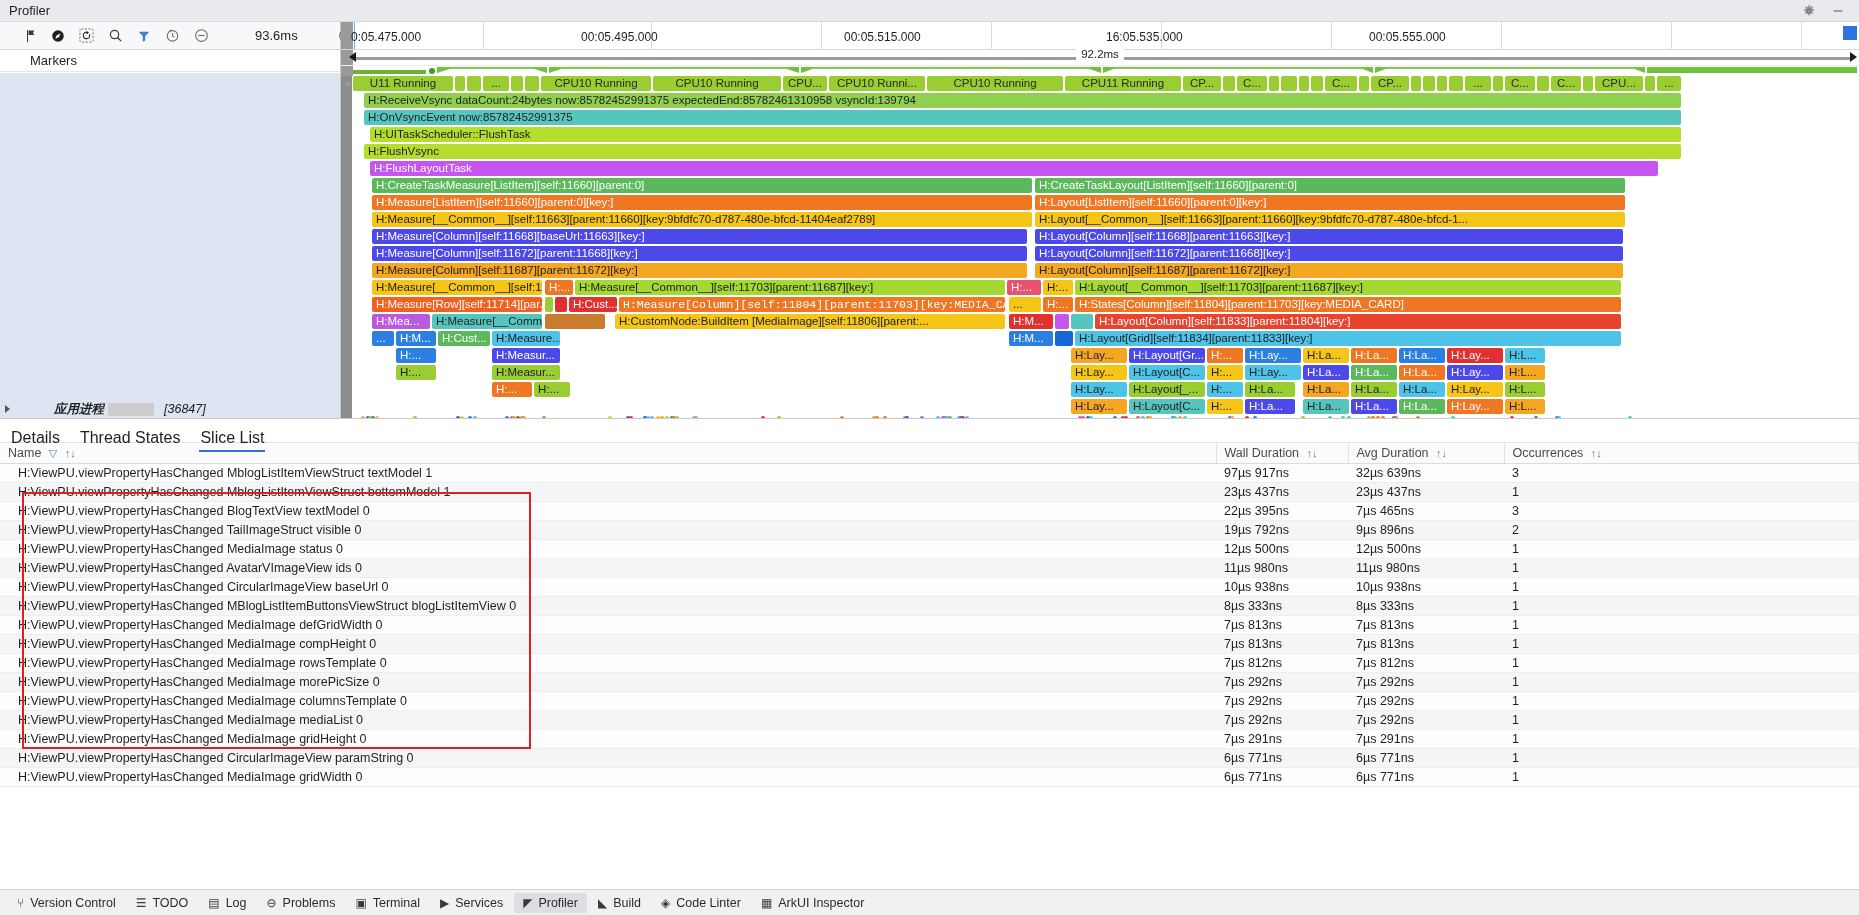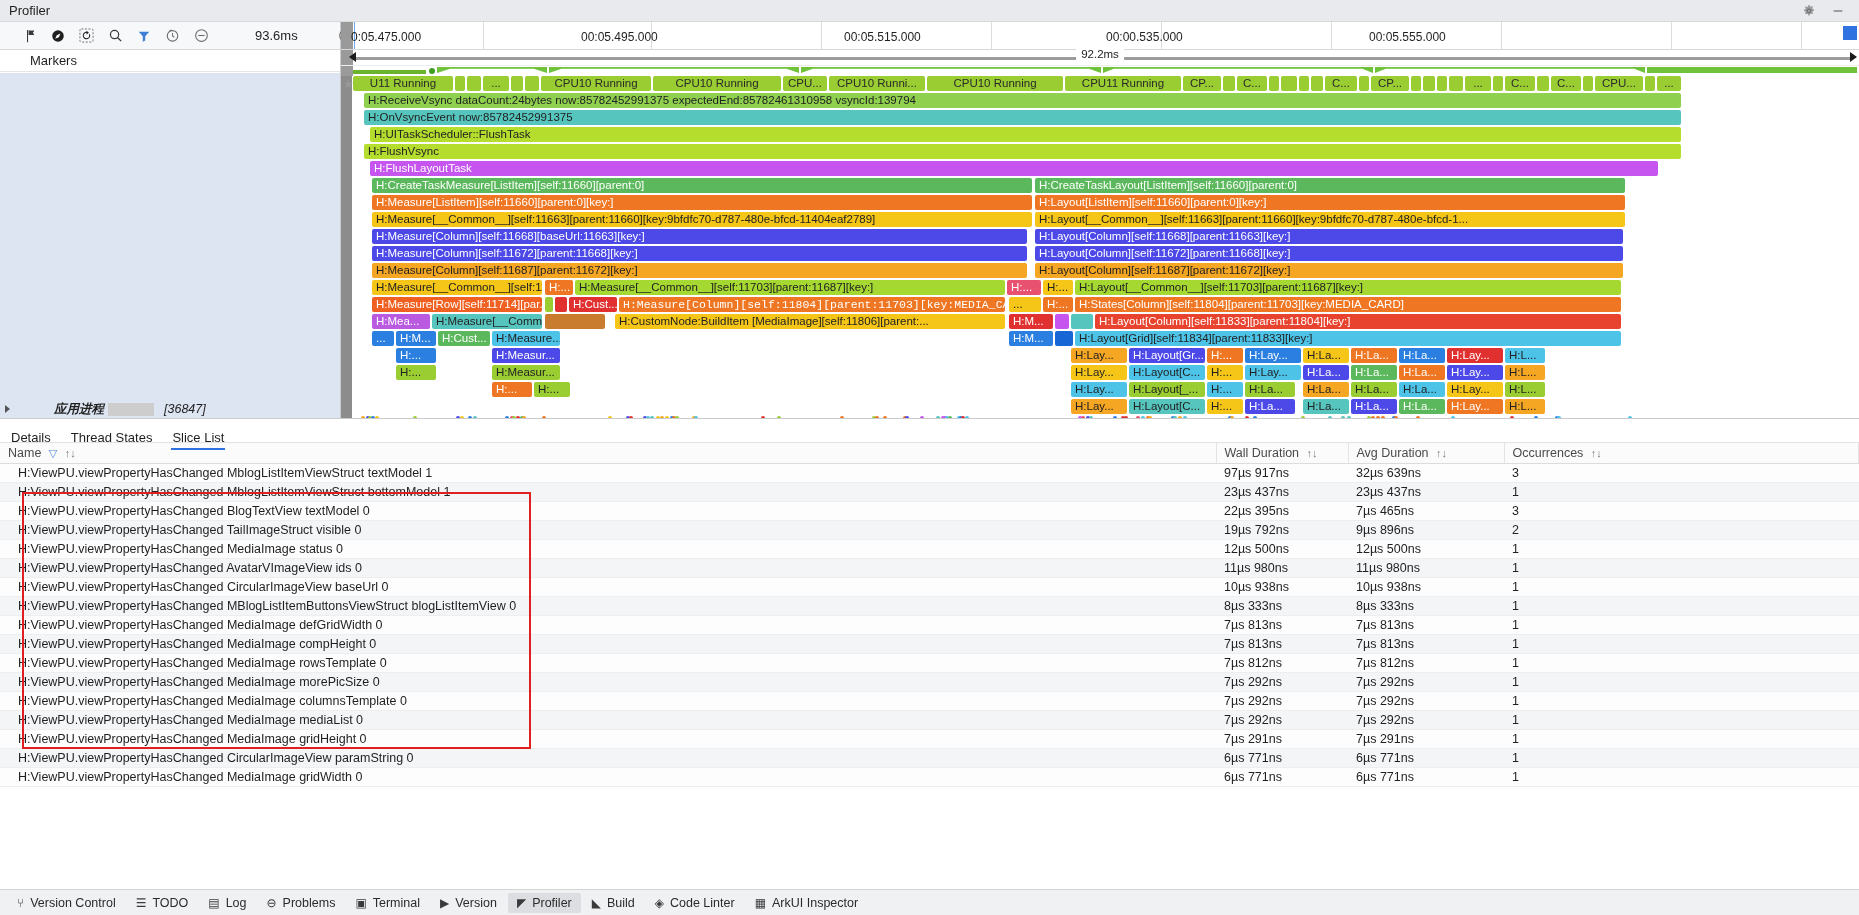--- a/index.html
+++ b/index.html
@@ -86,21 +86,21 @@
   .leftgutter { position:absolute; left:0; top:0; width: 11px; bottom: 0; background: #8c8c8c; }
   .collapse-caret { position: absolute; left: 50%; transform: translateX(-50%); top: 420px;
                     width: 0; height: 0; border-top: 6px solid #555;
                     border-left: 6px solid transparent; border-right: 6px solid transparent; }
 
   
   .bottom { position: absolute; left: 0; right: 0; top: 418px; bottom: 26px; background: #fff;
             border-top: 1px solid #c8cacc; }
   .btabs { height: 24px; display: flex; align-items: center; gap: 18px; padding-left: 10px;
            border-bottom: 1px solid #e0e2e4; }
-  .btab { font-size: 13px; color: #1f1f1f; padding: 18px 1px 4px; position: relative; text-align: right; }
+  .btab { font-size: 16px; color: #1f1f1f; padding: 18px 1px 4px; position: relative; text-align: right; }
   .btab.active { color: #1f1f1f; }
   .btab.active::after { content:""; position:absolute; left:0; right:0; bottom:-1px; height:2px; background:#2f72e0; }
 
   table.slices { width: 100%; border-collapse: collapse; table-layout: fixed; }
   table.slices th {
     font-weight: normal; font-size: 12.5px; color: #4a4a4a; text-align: left;
     padding: 3px 8px; background: #fbfbfb; border-bottom: 1px solid #dcdcdc;
     border-right: 1px solid #e3e3e3;
   }
   table.slices td {
@@ -235,21 +235,21 @@
         <div class="tick" style="left:480px"></div>
         <div class="tick" style="left:650px"></div>
         <div class="tick" style="left:820px"></div>
         <div class="tick" style="left:990px"></div>
         <div class="tick" style="left:1160px"></div>
         <div class="tick" style="left:1330px"></div>
         <div class="tick" style="left:1460px"></div>
         <span class="tlabel" style="left:10px">0:05.475.000</span>
         <span class="tlabel" style="left:240px">00:05.495.000</span>
         <span class="tlabel" style="left:503px">00:05.515.000</span>
-        <span class="tlabel" style="left:765px">00:00.535.000</span>
+        <span class="tlabel" style="left:765px">16:05.535.000</span>
         <span class="tlabel" style="left:1028px">00:05.555.000</span>
         <div style="position:absolute;right:2px;top:4px;width:14px;height:14px;background:#2f72e0;"></div>
       </div>
 
       <div class="navband">
         <div style="position:absolute;left:0;top:0;bottom:0;width:12px;background:#9a9a9a"></div>
         <div class="navline"></div>
         <div class="arrowL"></div>
         <div class="arrowR"></div>
         <span class="navlbl">92.2ms</span>
@@ -691,21 +691,21 @@
       <div class="sbitem">
         <span class="sbico">⊖</span>
         <span>Problems</span>
       </div>
       <div class="sbitem">
         <span class="sbico">▣</span>
         <span>Terminal</span>
       </div>
       <div class="sbitem">
         <span class="sbico">▶</span>
-        <span>Version</span>
+        <span>Services</span>
       </div>
       <div class="sbitem active">
         <span class="sbico">◤</span>
         <span>Profiler</span>
       </div>
       <div class="sbitem">
         <span class="sbico">◣</span>
         <span>Build</span>
       </div>
       <div class="sbitem">

